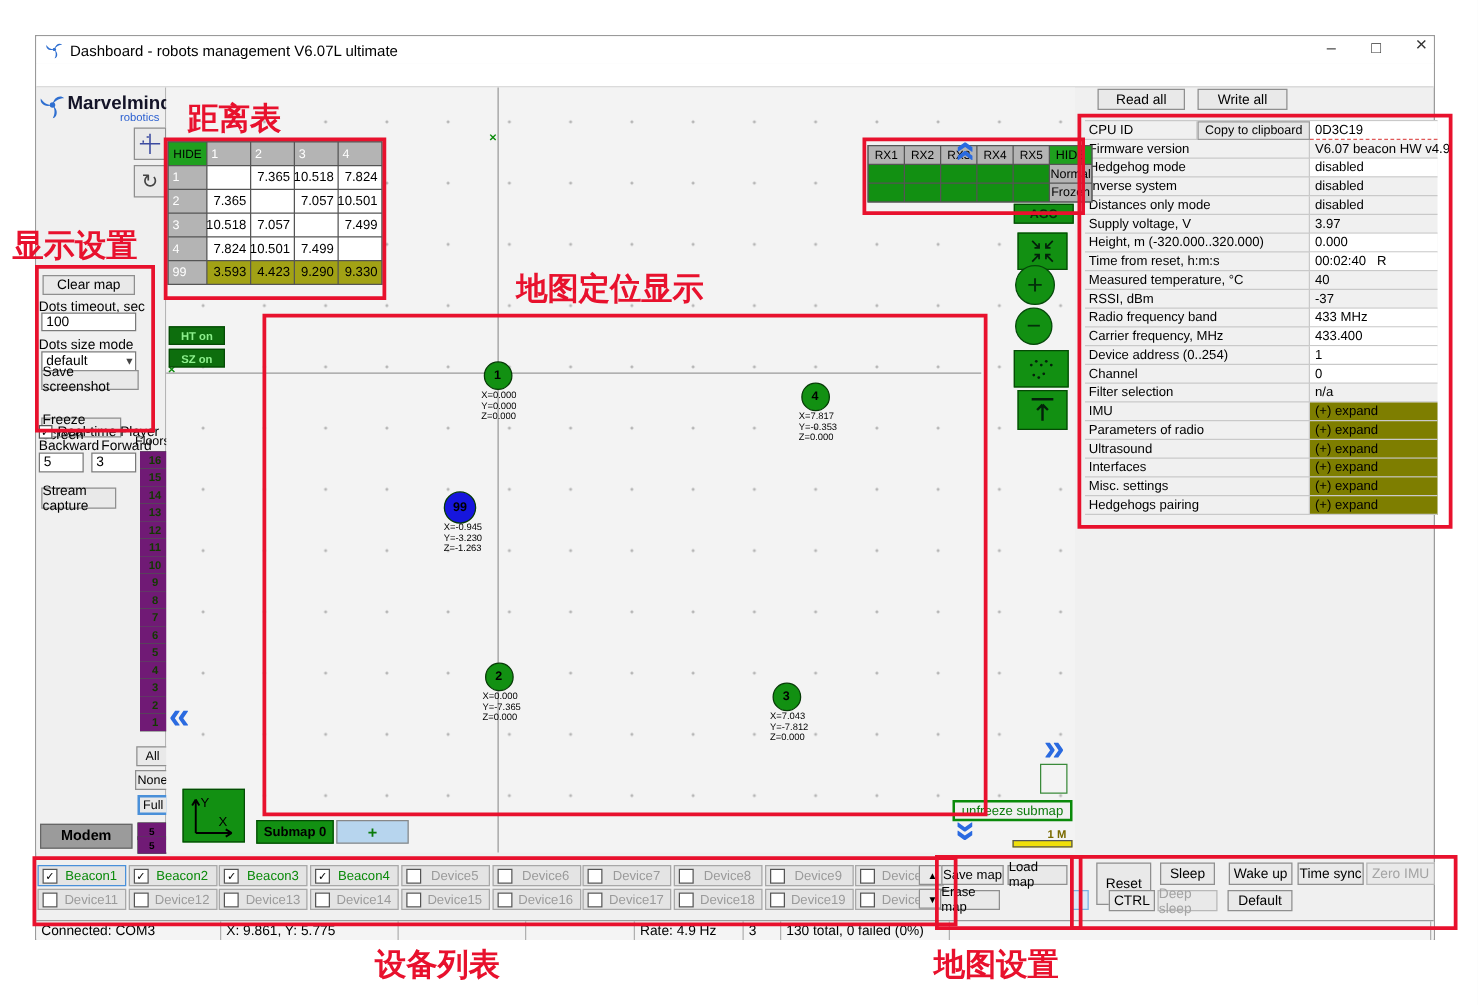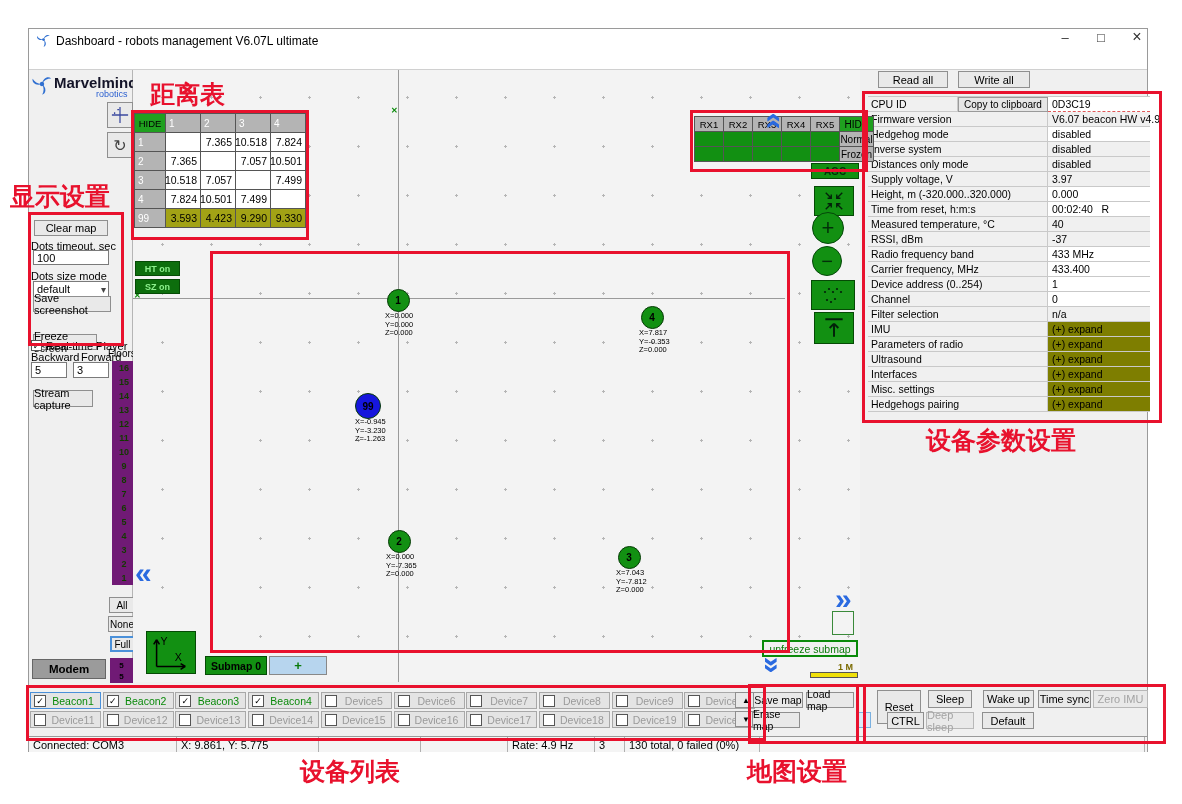--- a/index.html
+++ b/index.html
@@ -484,17 +484,17 @@
   <div class="rbox" style="left:690px;top:110px;width:172px;height:56px;"></div>
   <div class="rbox" style="left:28px;top:212px;width:90px;height:128px;"></div>
   <div class="rbox" style="left:210px;top:251px;width:574px;height:396px;"></div>
   <div class="rbox" style="left:862px;top:91px;width:294px;height:326px;"></div>
   <div class="rbox" style="left:26px;top:685px;width:734px;height:50px;"></div>
   <div class="rbox" style="left:748px;top:684px;width:112px;height:54px;"></div>
   <div class="rbox" style="left:856px;top:684px;width:304px;height:54px;"></div>
 
   <div class="cn" style="left:150px;top:78px;">距离表</div>
   <div class="cn" style="left:10px;top:180px;">显示设置</div>
-  <div class="cn" style="left:926px;top:424px;">设备参数设置</div>
+  <div class="cn" style="left:413px;top:214px;">地图定位显示</div>
   <div class="cn" style="left:300px;top:755px;">设备列表</div>
   <div class="cn" style="left:747px;top:755px;">地图设置</div>
 
 </div>
 
 </body></html>

